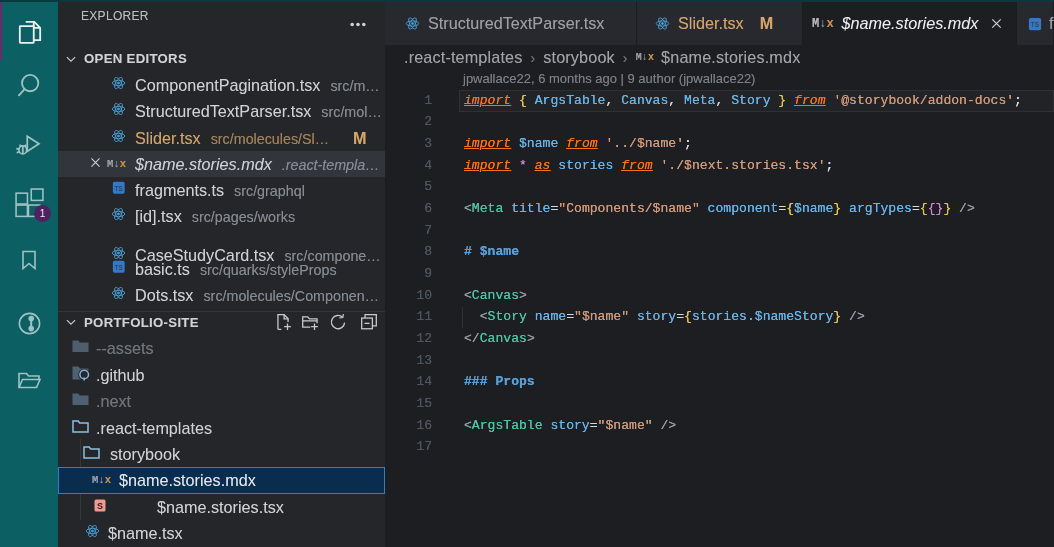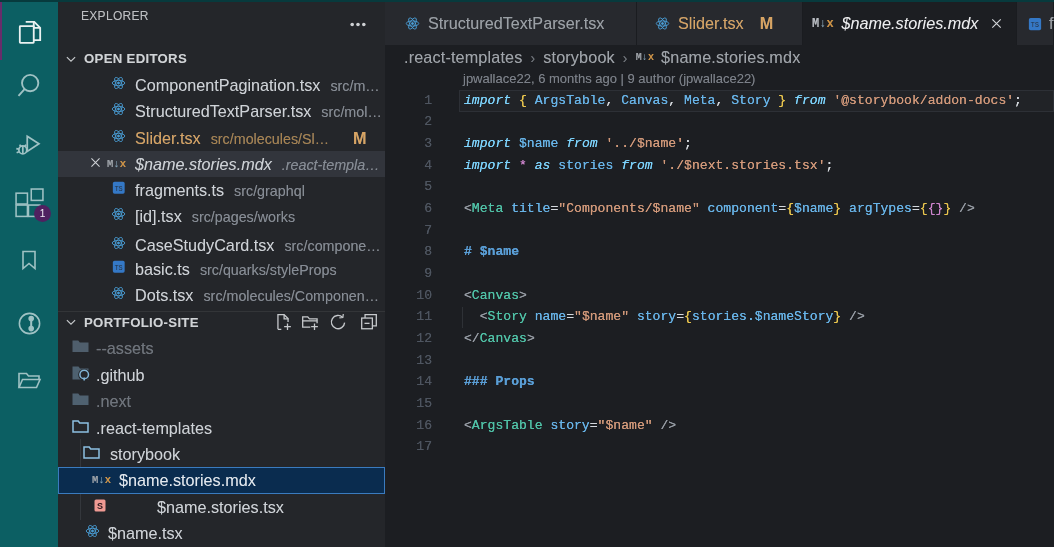--- a/index.html
+++ b/index.html
@@ -37,21 +37,21 @@
 
   .crumbs { position:absolute; left:19px; top:42.5px; height:26px; display:flex; align-items:center; font-size:16.2px; letter-spacing:0.15px; color:#9fa4aa; }
   .crumbs .sep { color:#71767d; padding:0 8px; font-size:14px; }
 
   .lens { position:absolute; left:78px; top:68.5px; font-size:13px; color:#7b8089; }
 
   
   .ln { position:absolute; width:47px; text-align:right; font-family:"Liberation Mono", monospace; font-size:13.1px; color:#4e5560; line-height:21.65px; text-shadow:0 0 0.5px currentColor; }
   .cl { position:absolute; left:79px; font-family:"Liberation Mono", monospace; font-size:13.1px; line-height:21.65px; white-space:pre; color:#d5d9de; text-shadow:0 0 0.6px currentColor; }
   .hl { position:absolute; left:74px; top:87.5px; width:595px; height:22px; background:#212327; border:1px solid #2d3036; }
-  .pk { color:#7dd3fc; font-style:italic; }
+  .pk { color:#f97316; font-style:italic;text-decoration:underline; }
   .pk2 { color:#cd85cd; }
   .bl { color:#68b4e8; }
   .tl { color:#50c2a7; }
   .st { color:#d2997a; }
   .yw { color:#e9c54e; }
   .gr { color:#969ca4; }
   .wh { color:#d5d9de; }
   .md { color:#5a9ed6; font-weight:bold; }
 </style>
 </head>
@@ -173,21 +173,21 @@
     </div>
     <div class="row" style="top:201px;">
       <span class="ic" style="left:53px;"><svg width="15" height="15" viewBox="0 0 24 24" fill="none" stroke="#4a9fd8" stroke-width="1.4">
             <ellipse cx="12" cy="12" rx="10" ry="4.2"></ellipse>
             <ellipse cx="12" cy="12" rx="10" ry="4.2" transform="rotate(60 12 12)"></ellipse>
             <ellipse cx="12" cy="12" rx="10" ry="4.2" transform="rotate(120 12 12)"></ellipse>
             <circle cx="12" cy="12" r="1.6" fill="#4a9fd8"></circle>
           </svg></span>
       <span class="lbl" style="left:77px;">[id].tsx<span class="desc">src/pages/works</span></span>
     </div>
-    <div class="row" style="top:230px;">
+    <div class="row" style="top:240px;">
       <span class="ic" style="left:53px;"><svg width="15" height="15" viewBox="0 0 24 24" fill="none" stroke="#4a9fd8" stroke-width="1.4">
             <ellipse cx="12" cy="12" rx="10" ry="4.2"></ellipse>
             <ellipse cx="12" cy="12" rx="10" ry="4.2" transform="rotate(60 12 12)"></ellipse>
             <ellipse cx="12" cy="12" rx="10" ry="4.2" transform="rotate(120 12 12)"></ellipse>
             <circle cx="12" cy="12" r="1.6" fill="#4a9fd8"></circle>
           </svg></span>
       <span class="lbl" style="left:77px;">CaseStudyCard.tsx<span class="desc">src/compone…</span></span>
     </div>
     <div class="row" style="top:253.4px;">
       <span class="ic" style="left:54px;"><svg width="13.5" height="13.5" viewBox="0 0 16 16">

